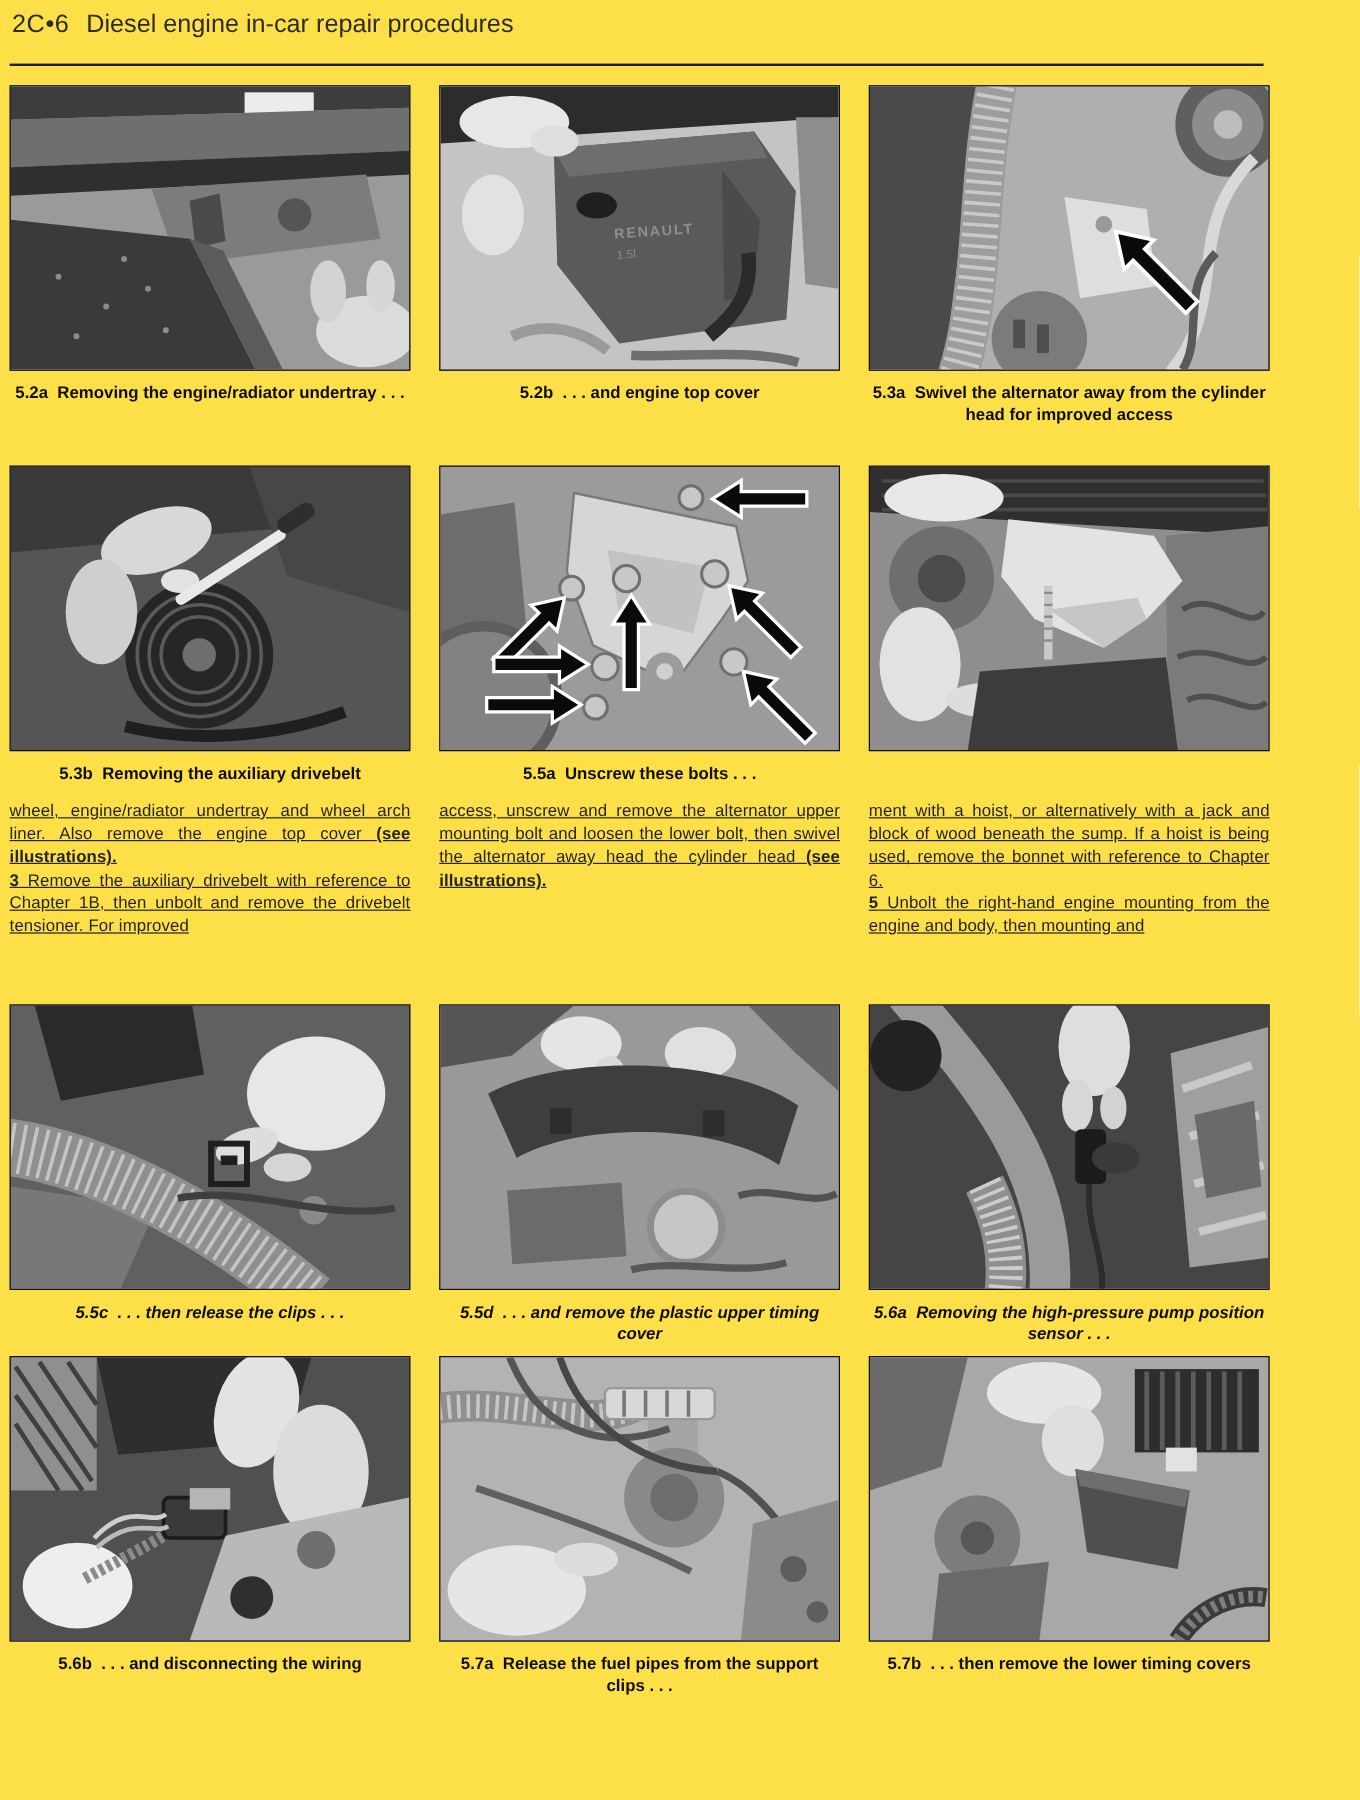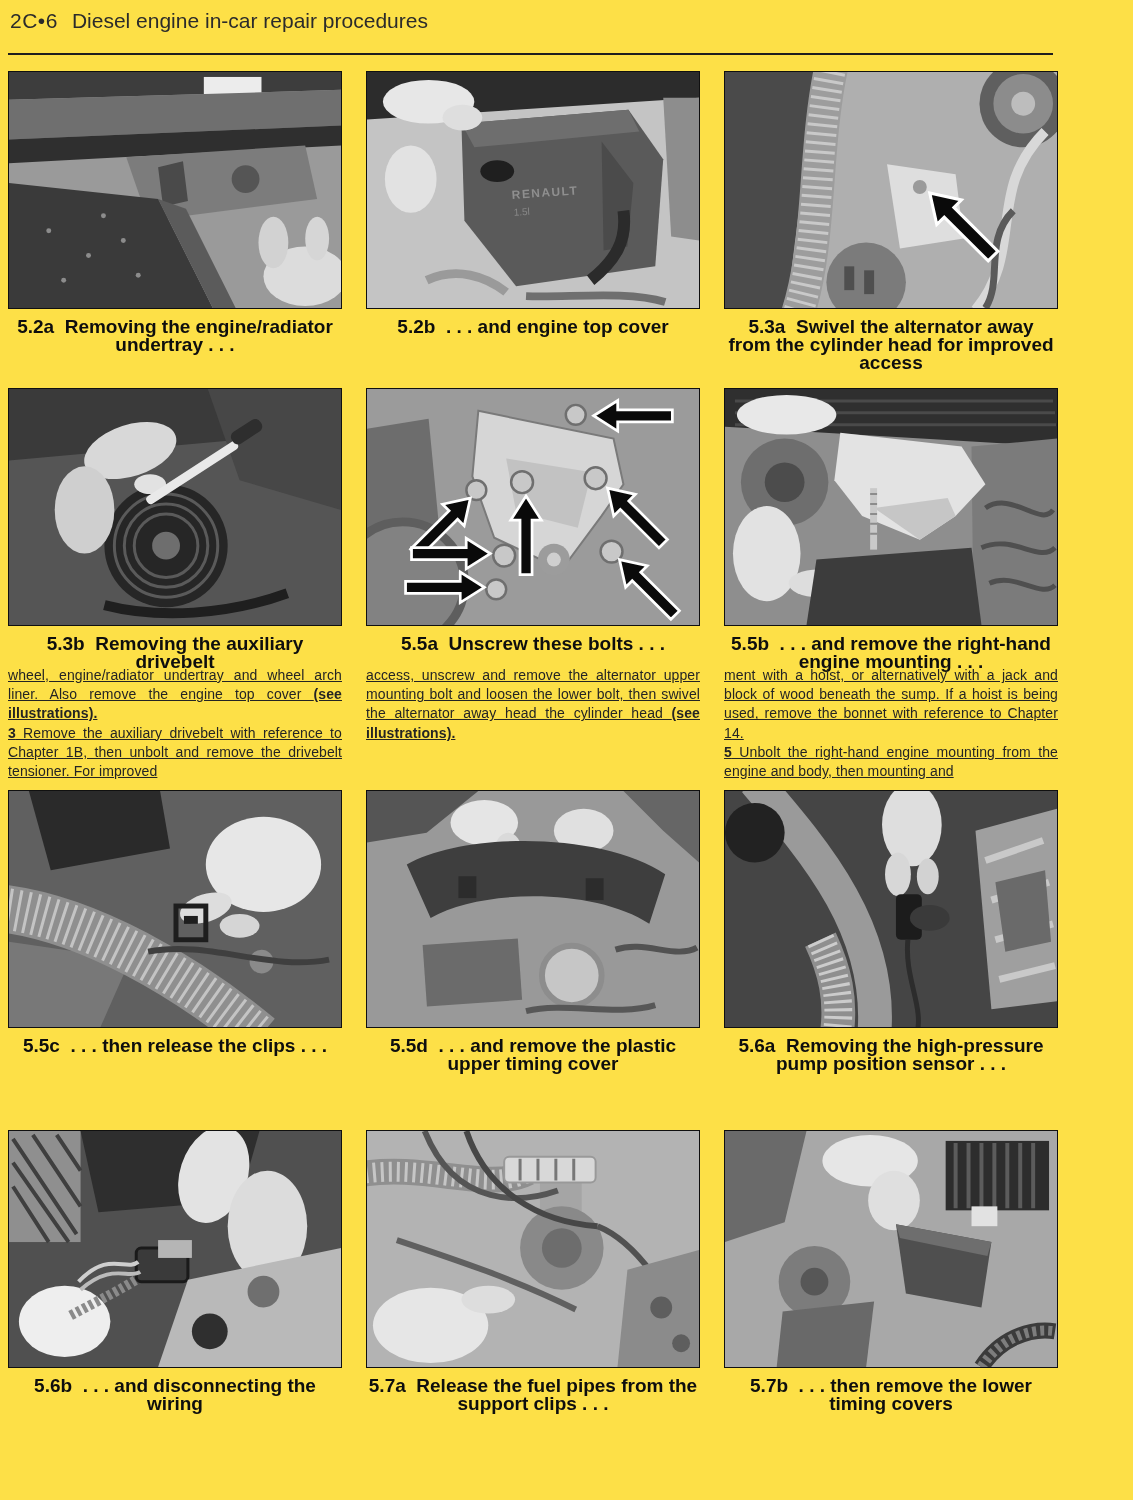--- a/index.html
+++ b/index.html
@@ -3,26 +3,26 @@
 <meta charset="utf-8">
 <style>
   html,body{margin:0;padding:0;background:#ffffff;}
   .page{position:relative;width:1133px;height:1500px;background:#fde047;
         font-family:"Liberation Sans", sans-serif;color:#222;overflow:hidden;}
   .hdr{position:absolute;left:10px;top:8px;font-size:21px;line-height:26px;color:#2b2b2b;}
   .hdr .sec{letter-spacing:0.5px;}
   .hdr .ttl{margin-left:14px;}
   .rule{position:absolute;left:8px;top:53px;width:1045px;height:2px;background:#1e1e1e;}
   .row{position:absolute;left:8px;width:1050px;display:flex;gap:24px;}
-  .r1{top:71px;} .r2{top:388px;} .r3{top:790px;} .r4{top:1093px;margin-top:37px;}
+  .r1{top:71px;} .r2{top:388px;} .r3{top:837px;font-style:italic;} .r4{top:1093px;margin-top:37px;}
   .fig{width:334px;margin:0;}
   .photo{width:334px;height:238px;border:1px solid #101010;box-sizing:border-box;
          background:#8a8a8a;overflow:hidden;}
   .photo svg{display:block;width:100%;height:100%;}
-  .cap{margin:9px 2px 0 2px;font-weight:bold;font-size:19px;line-height:18px;
+  .cap{margin:9px 2px 0 2px;font-weight:bold;font-size:14px;line-height:18px;
        text-align:center;color:#0e0e0e;white-space:pre-wrap;}
   .bodytext{position:absolute;left:8px;top:666px;width:1050px;display:flex;gap:24px;}
   .bodycol{width:334px;font-size:14px;line-height:19.2px;text-align:justify;
            color:#242424;letter-spacing:0.1px;}
   .bodycol p{margin:0;text-decoration:underline;}
   .footer{position:absolute;left:0;top:1556px;width:100%;text-align:center;
           font-size:14.5px;color:#3a3a3a;}
   .defs{position:absolute;width:0;height:0;overflow:hidden;}
 </style>
 </head>
@@ -229,34 +229,33 @@
             <ellipse cx="94" cy="196" rx="30" ry="14" fill="#dddddd"></ellipse>
           </g>
           <polygon points="92,172 248,160 258,238 82,238" fill="#3c3c3c"></polygon>
           <g fill="none" stroke="#4f4f4f" stroke-width="5">
             <path d="M262,120 C288,102 318,140 330,122"></path>
             <path d="M258,160 C290,146 316,176 332,160"></path>
             <path d="M266,196 C292,184 318,212 332,198"></path>
           </g>
         </svg>
       </div>
-      <figcaption class="cap">5.5b&nbsp; . . . and remove the right-hand engine mounting . . .</figcaption>
     </figure>
   </div>
 
   <div class="bodytext">
     <div class="bodycol">
         <p><span>wheel, engine/radiator undertray and wheel arch liner. Also remove the engine top cover </span><b>(see illustrations).</b></p>
         <p><b>3</b><span> Remove the auxiliary drivebelt with reference to Chapter 1B, then unbolt and remove the drivebelt tensioner. For improved</span></p>
       </div>
     <div class="bodycol">
         <p><span>access, unscrew and remove the alternator upper mounting bolt and loosen the lower bolt, then swivel the alternator away head the cylinder head </span><b>(see illustrations).</b></p>
       </div>
     <div class="bodycol">
-        <p><span>ment with a hoist, or alternatively with a jack and block of wood beneath the sump. If a hoist is being used, remove the bonnet with reference to Chapter 14.</span></p>
+        <p><span>ment with a hoist, or alternatively with a jack and block of wood beneath the sump. If a hoist is being used, remove the bonnet with reference to Chapter 6.</span></p>
         <p><b>5</b><span> Unbolt the right-hand engine mounting from the engine and body, then mounting and</span></p>
       </div>
   </div>
 
   <div class="row r3">
 
     <figure class="fig">
       <div class="photo">
         <svg viewBox="0 0 334 238" preserveAspectRatio="none">
           <rect width="334" height="238" fill="#606060"></rect>

